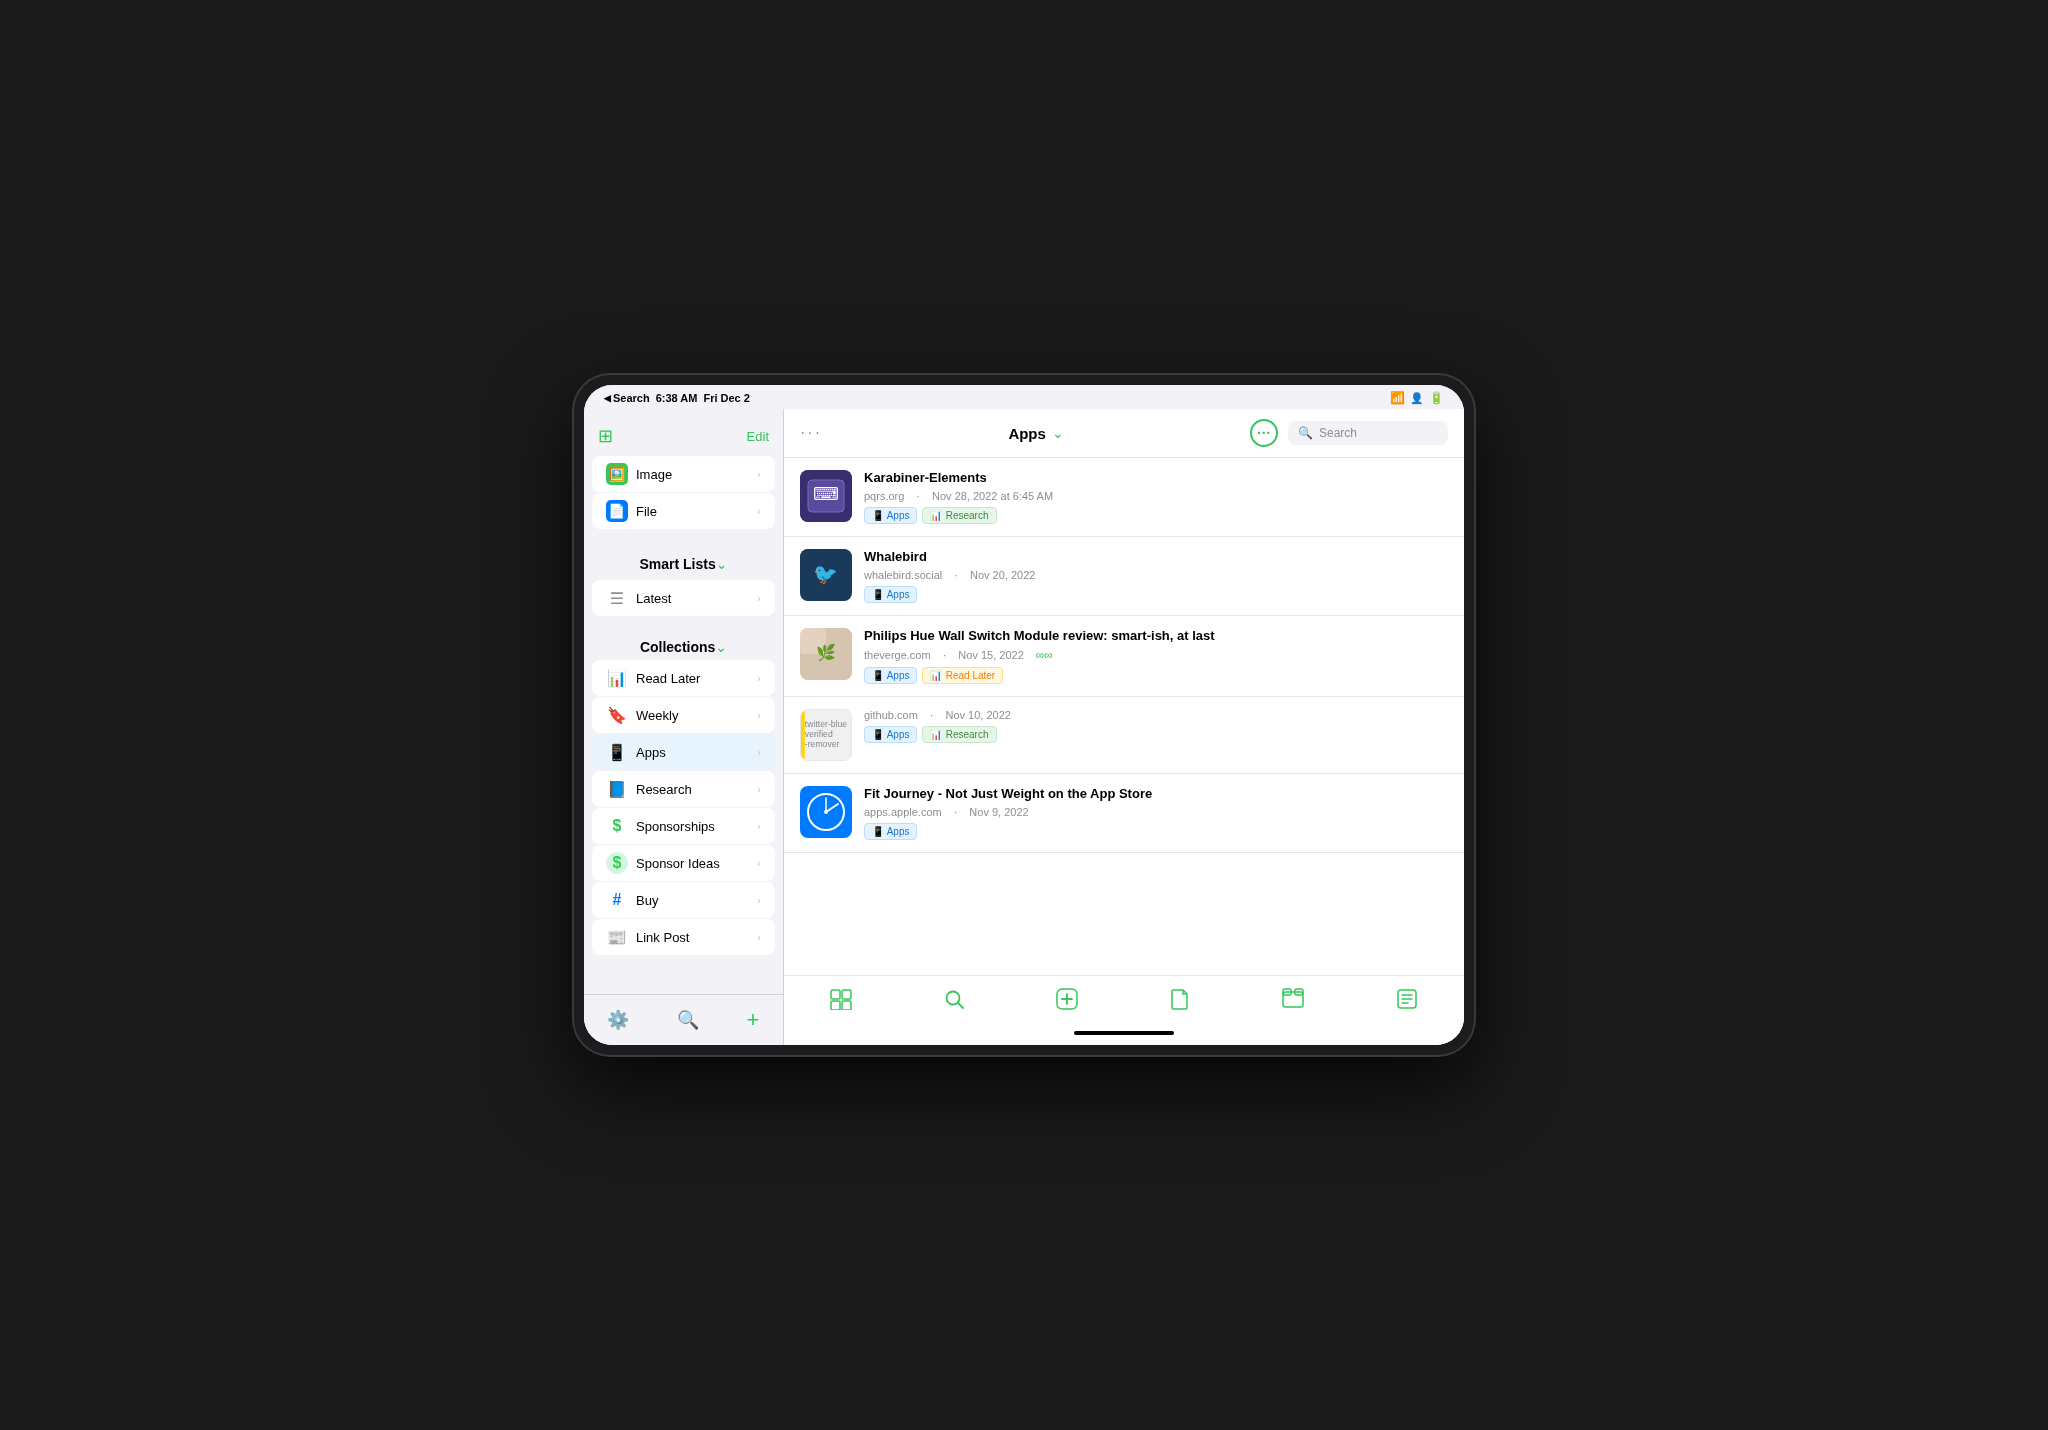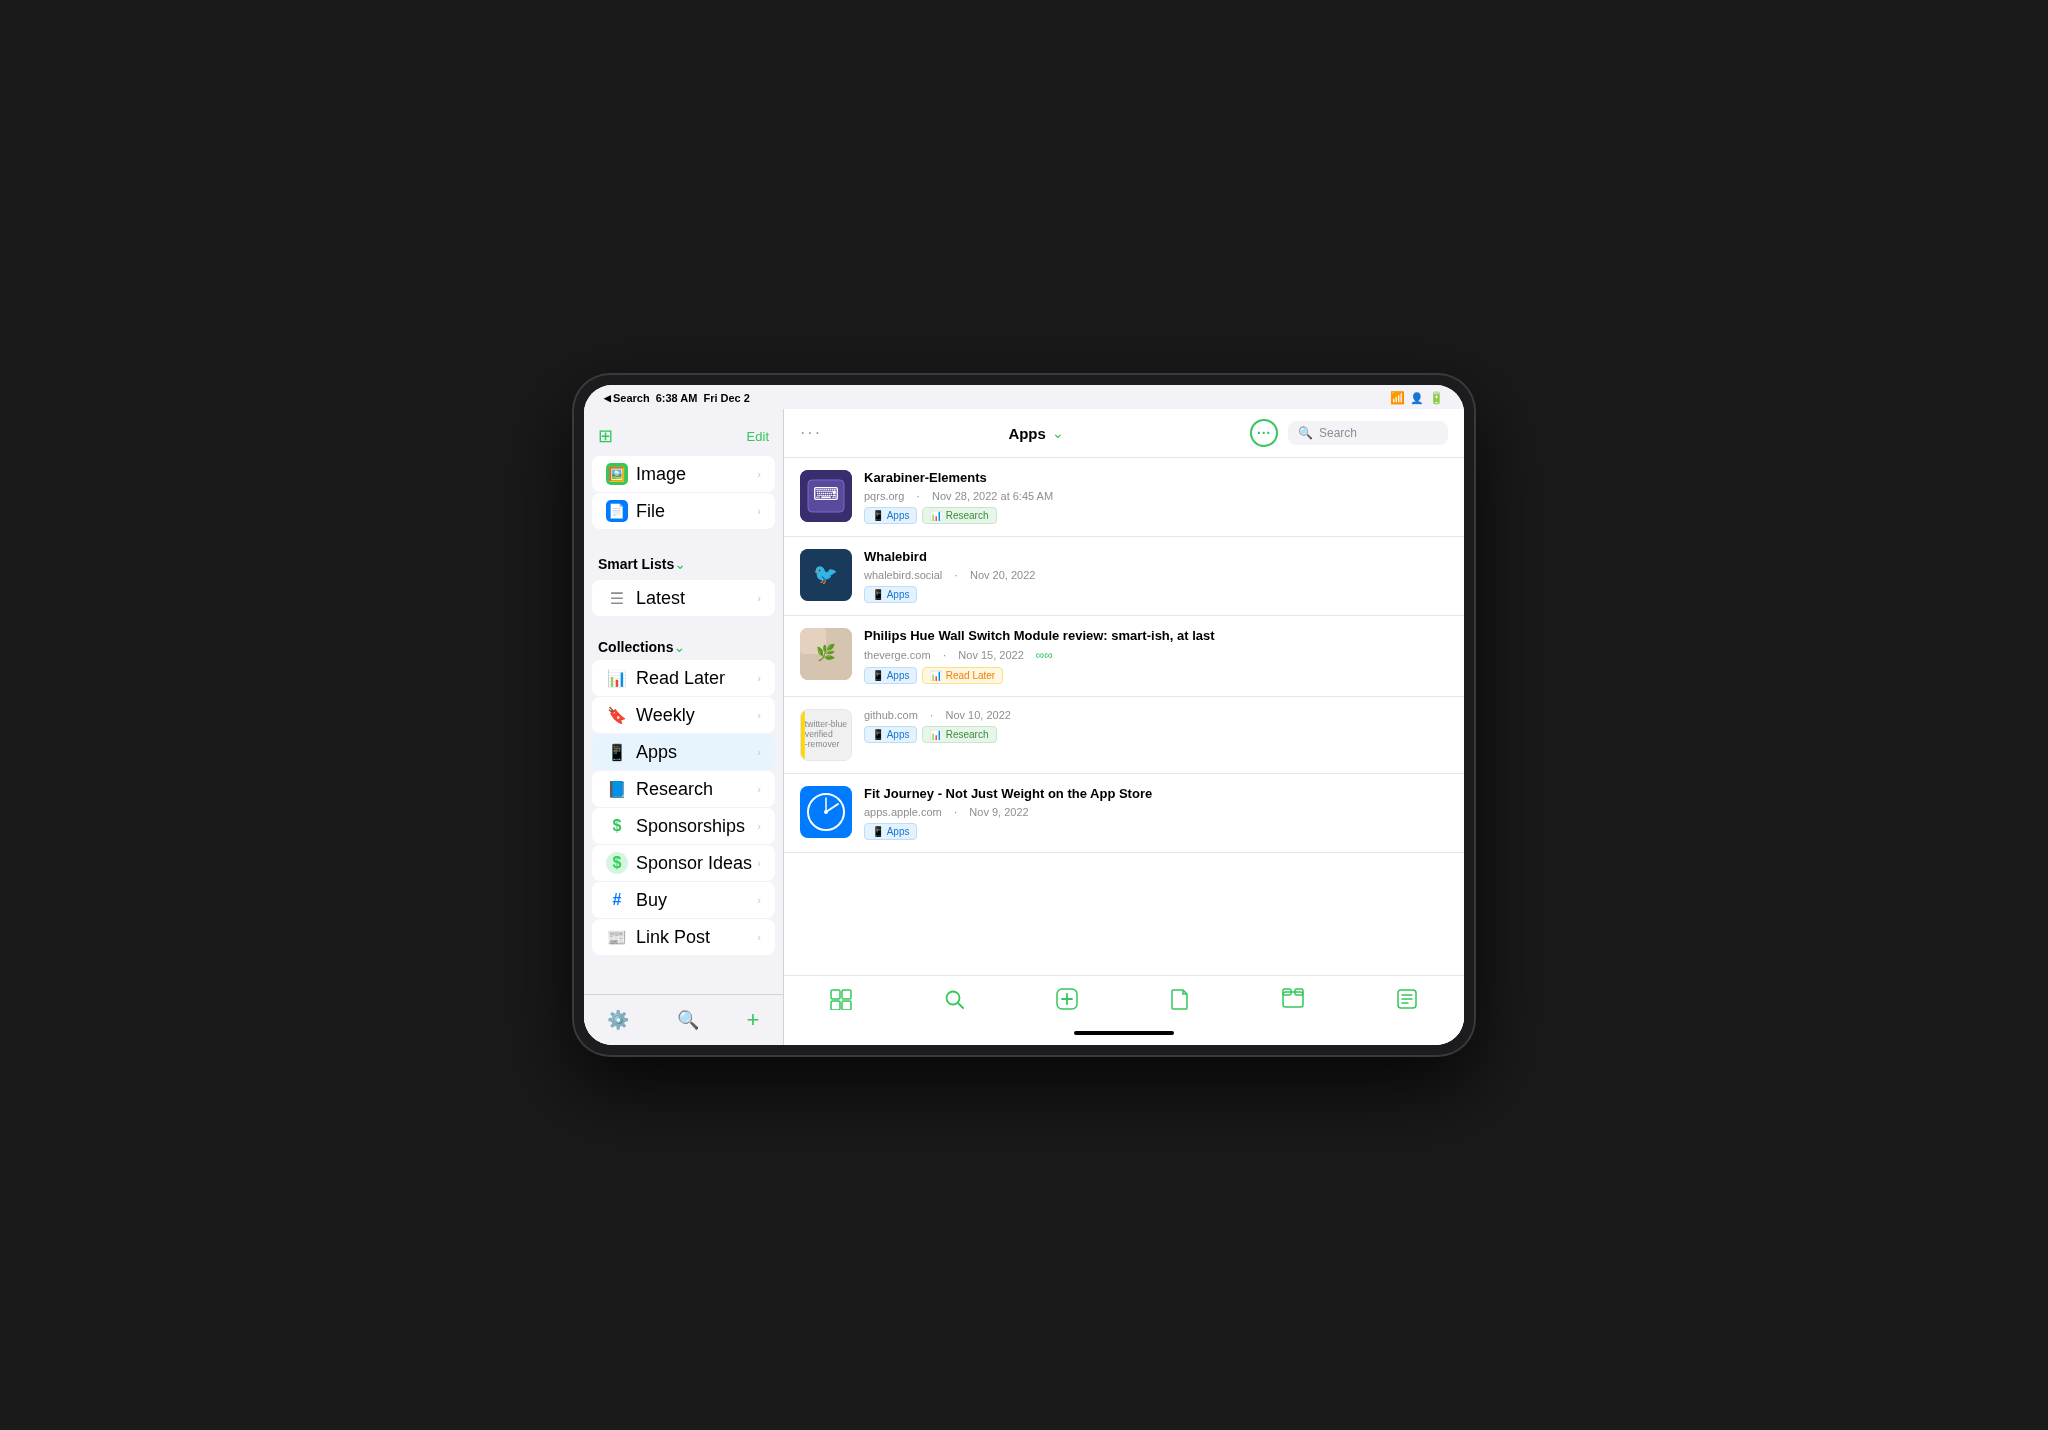--- a/index.html
+++ b/index.html
@@ -75,21 +75,21 @@
 
     .sidebar-top-bar {
       display: flex;
       justify-content: space-between;
       align-items: center;
       padding: 8px 14px;
     }
 
     .sidebar-section-header {
       display: flex;
-      justify-content: flex-start;
+      justify-content: center;
       align-items: center;
       padding: 10px 14px 4px 14px;
     }
 
     .sidebar-section-title {
       font-size: 14px;
       font-weight: 700;
       color: #000;
     }
 
@@ -114,21 +114,21 @@
       width: 22px;
       height: 22px;
       display: flex;
       align-items: center;
       justify-content: center;
       font-size: 16px;
       border-radius: 5px;
     }
 
     .sidebar-item-label {
-      font-size: 18px;
+      font-size: 13px;
       color: #000;
     }
 
     .sidebar-chevron {
       color: #c7c7cc;
       font-size: 11px;
     }
 
     .sidebar-smart-section {
       margin: 8px 0 4px 0;

